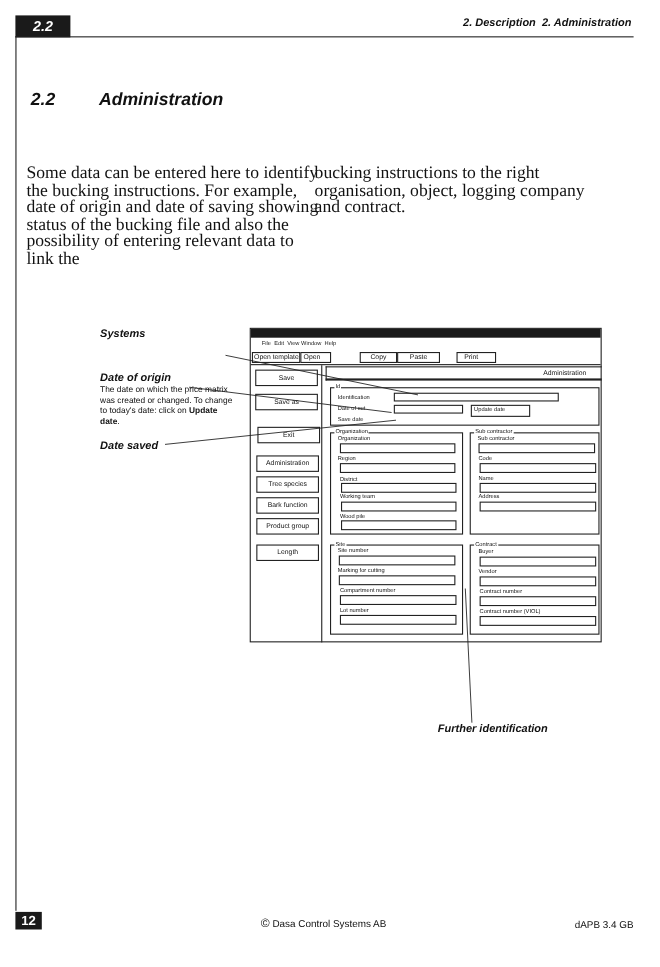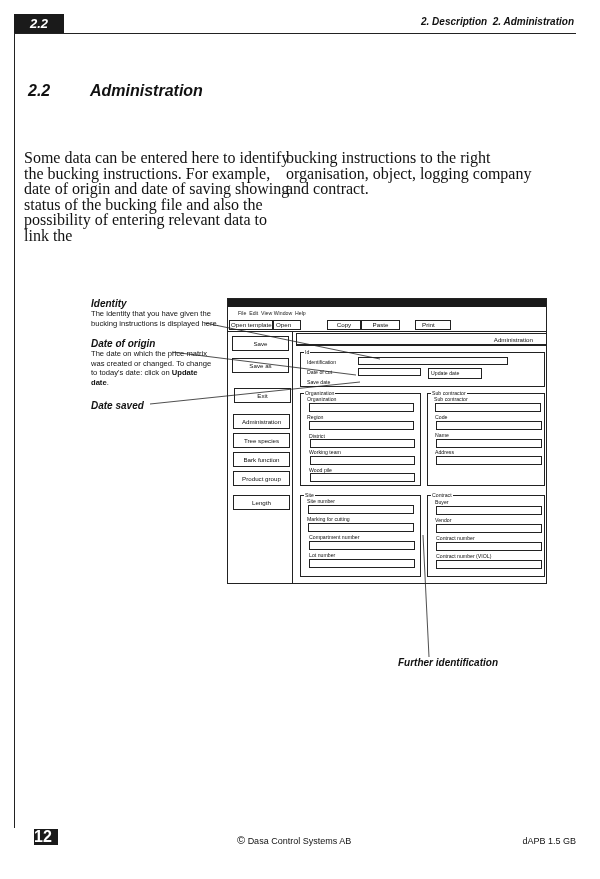--- a/index.html
+++ b/index.html
@@ -28,43 +28,42 @@
   
   #app { left:227px; top:298px; width:320px; height:286px; border:1px solid #222; box-sizing:border-box; background:#fff; }
   #app-titlebar { left:0; top:0; width:100%; height:8px; background:#1a1a1a; }
   .t { font-size:5.2px; color:#222; white-space:nowrap; }
   .btn { position:absolute; border:1px solid #222; box-sizing:border-box; font-size:6.2px; text-align:center; background:#fff; white-space:nowrap; }
   .fld { position:absolute; border:1px solid #222; box-sizing:border-box; height:9px; background:#fff; }
   .grp { position:absolute; border:1px solid #222; box-sizing:border-box; }
   .grp-label { position:absolute; top:-4px; left:3px; background:#fff; padding:0 1px; font-size:5.2px; line-height:6px; }
   .lbl { position:absolute; font-size:5.2px; white-space:nowrap; }
 
-  #footer-num { left:14px; top:829px; width:24px; height:16px; background:#1a1a1a; color:#fff; font-size:16px; font-weight:bold; text-align:left; line-height:16px;margin-left:20px; }
+  #footer-num { left:14px; top:829px; width:24px; height:16px; background:#1a1a1a; color:#fff; font-size:12px; font-weight:bold; text-align:center; line-height:16px; }
   #footer-copy { left:237px; top:834px; font-size:9px; }
   #footer-ver { right:24px; top:836px; font-size:9px; }
 </style>
 </head>
 <body>
 
 <div class="abs" id="hdr-box">2.2</div>
 <div class="abs" id="hdr-rule"></div>
 <div class="abs" id="hdr-crumb">
   <b>2. Description</b>&nbsp;
   <b>2. Administration</b>
 </div>
 <div class="abs" id="left-rule"></div>
 
 <div class="abs" id="sec-num">2.2</div>
 <div class="abs" id="sec-title">Administration</div>
 <div class="abs body-text" id="col1">Some data can be entered here to identify the bucking instructions. For example, date of origin and date of saving showing status of the bucking file and also the possibility of entering relevant data to link the</div>
 <div class="abs body-text" id="col2">bucking instructions to the right organisation, object, logging company and contract.</div>
 
 <div class="abs" style="left:91px; top:298px; width:135px;">
-  <div class="co-title">Identity</div>
-  <div class="co-text">The identity that you have given the bucking instructions is displayed here.</div>
+  <div class="co-title">Systems</div>
 </div>
 <div class="abs" style="left:91px; top:338px; width:125px;">
   <div class="co-title">Date of origin</div>
   <div class="co-text"><span>The date on which the price matrix was created or changed. To change to today's date: click on </span><b>Update date</b><span>.</span></div>
 </div>
 <div class="abs" style="left:91px; top:400px; width:125px;">
   <div class="co-title">Date saved</div>
 </div>
 <div class="abs" style="left:382px; top:657px; width:130px;margin-left:16px;">
   <div class="co-title">Further identification</div>
@@ -168,13 +167,13 @@
   <line x1="172" y1="352" x2="356" y2="375" stroke="#222" stroke-width="0.8"></line>
   <line x1="150" y1="404" x2="360" y2="382" stroke="#222" stroke-width="0.8"></line>
   <line x1="423" y1="535" x2="429" y2="657" stroke="#222" stroke-width="0.8"></line>
 </svg>
 
 <div class="abs" id="footer-num">12</div>
 <div class="abs" id="footer-copy">
   <span style="font-size:11px;">©</span>
   <span>Dasa Control Systems AB</span>
 </div>
-<div class="abs" id="footer-ver">dAPB 1.5 GB</div>
+<div class="abs" id="footer-ver">dAPB 3.4 GB</div>
 
 </body></html>

